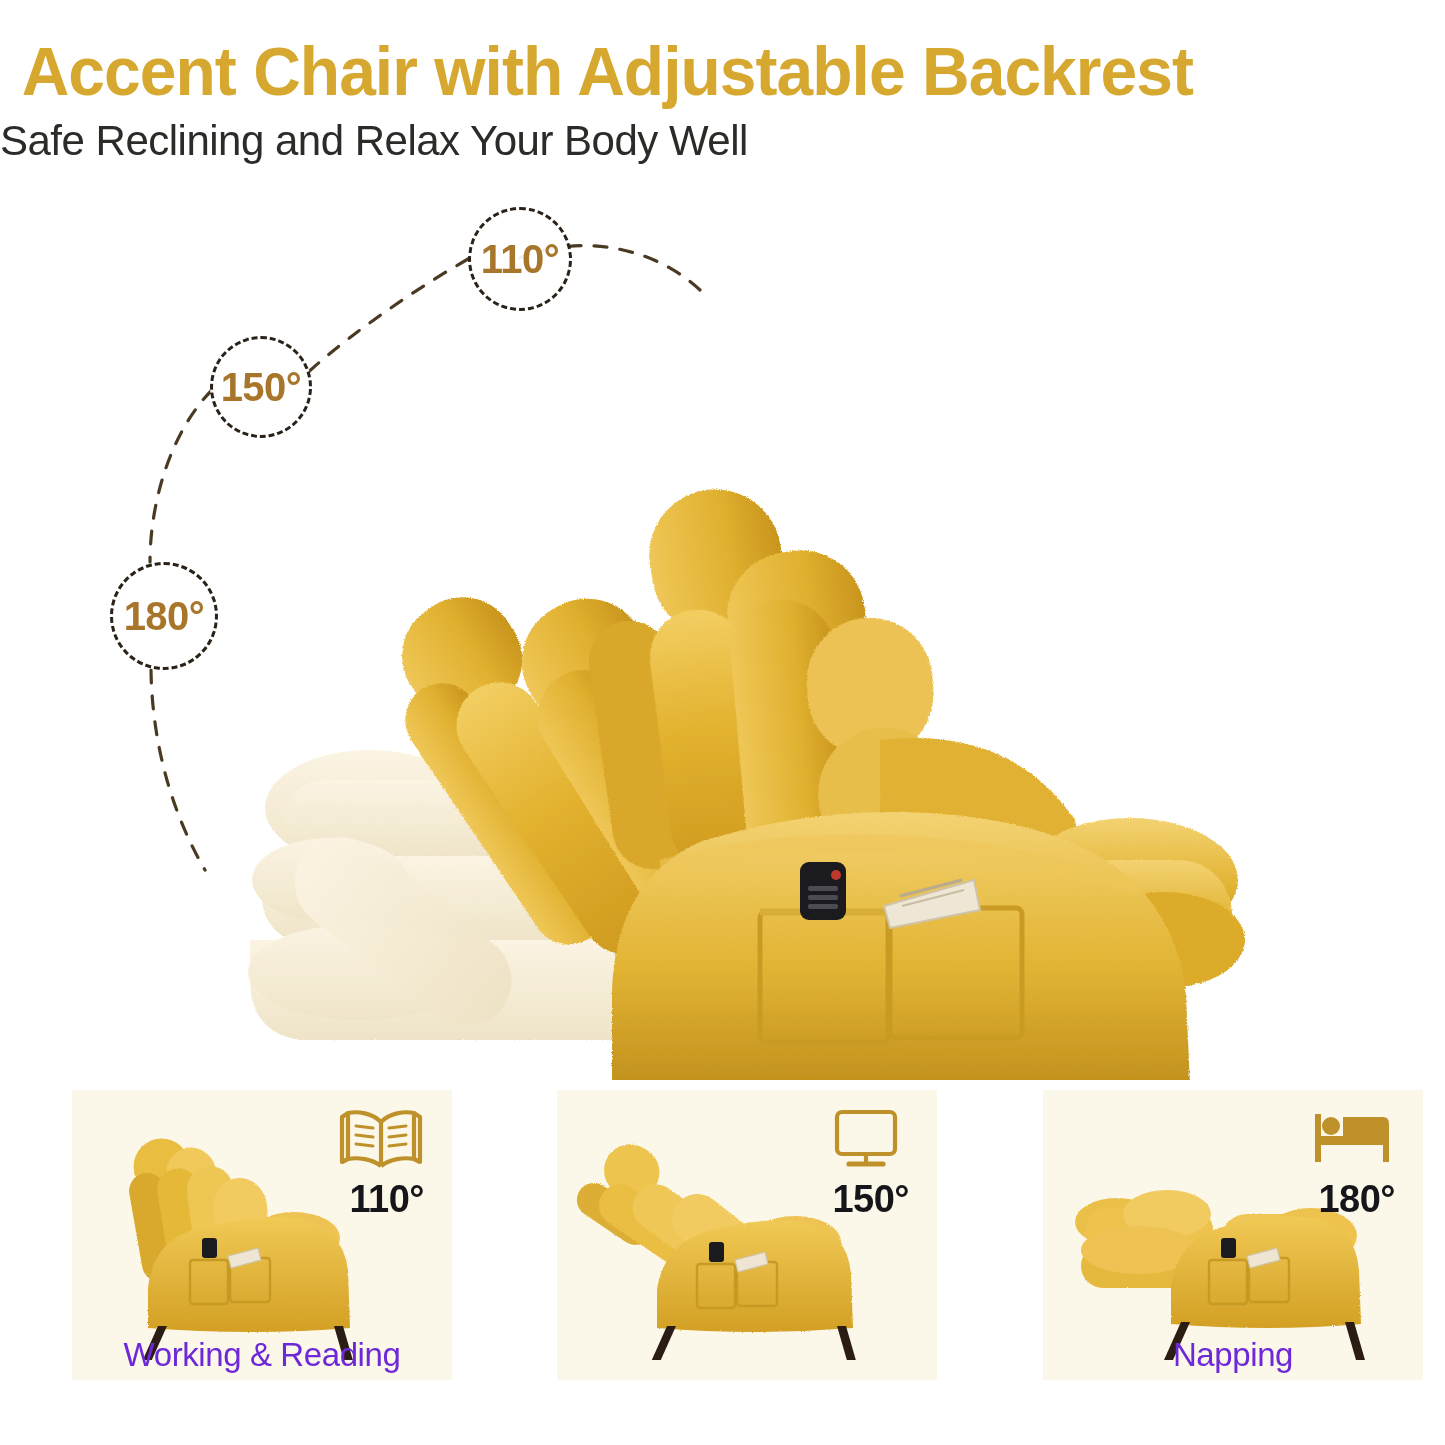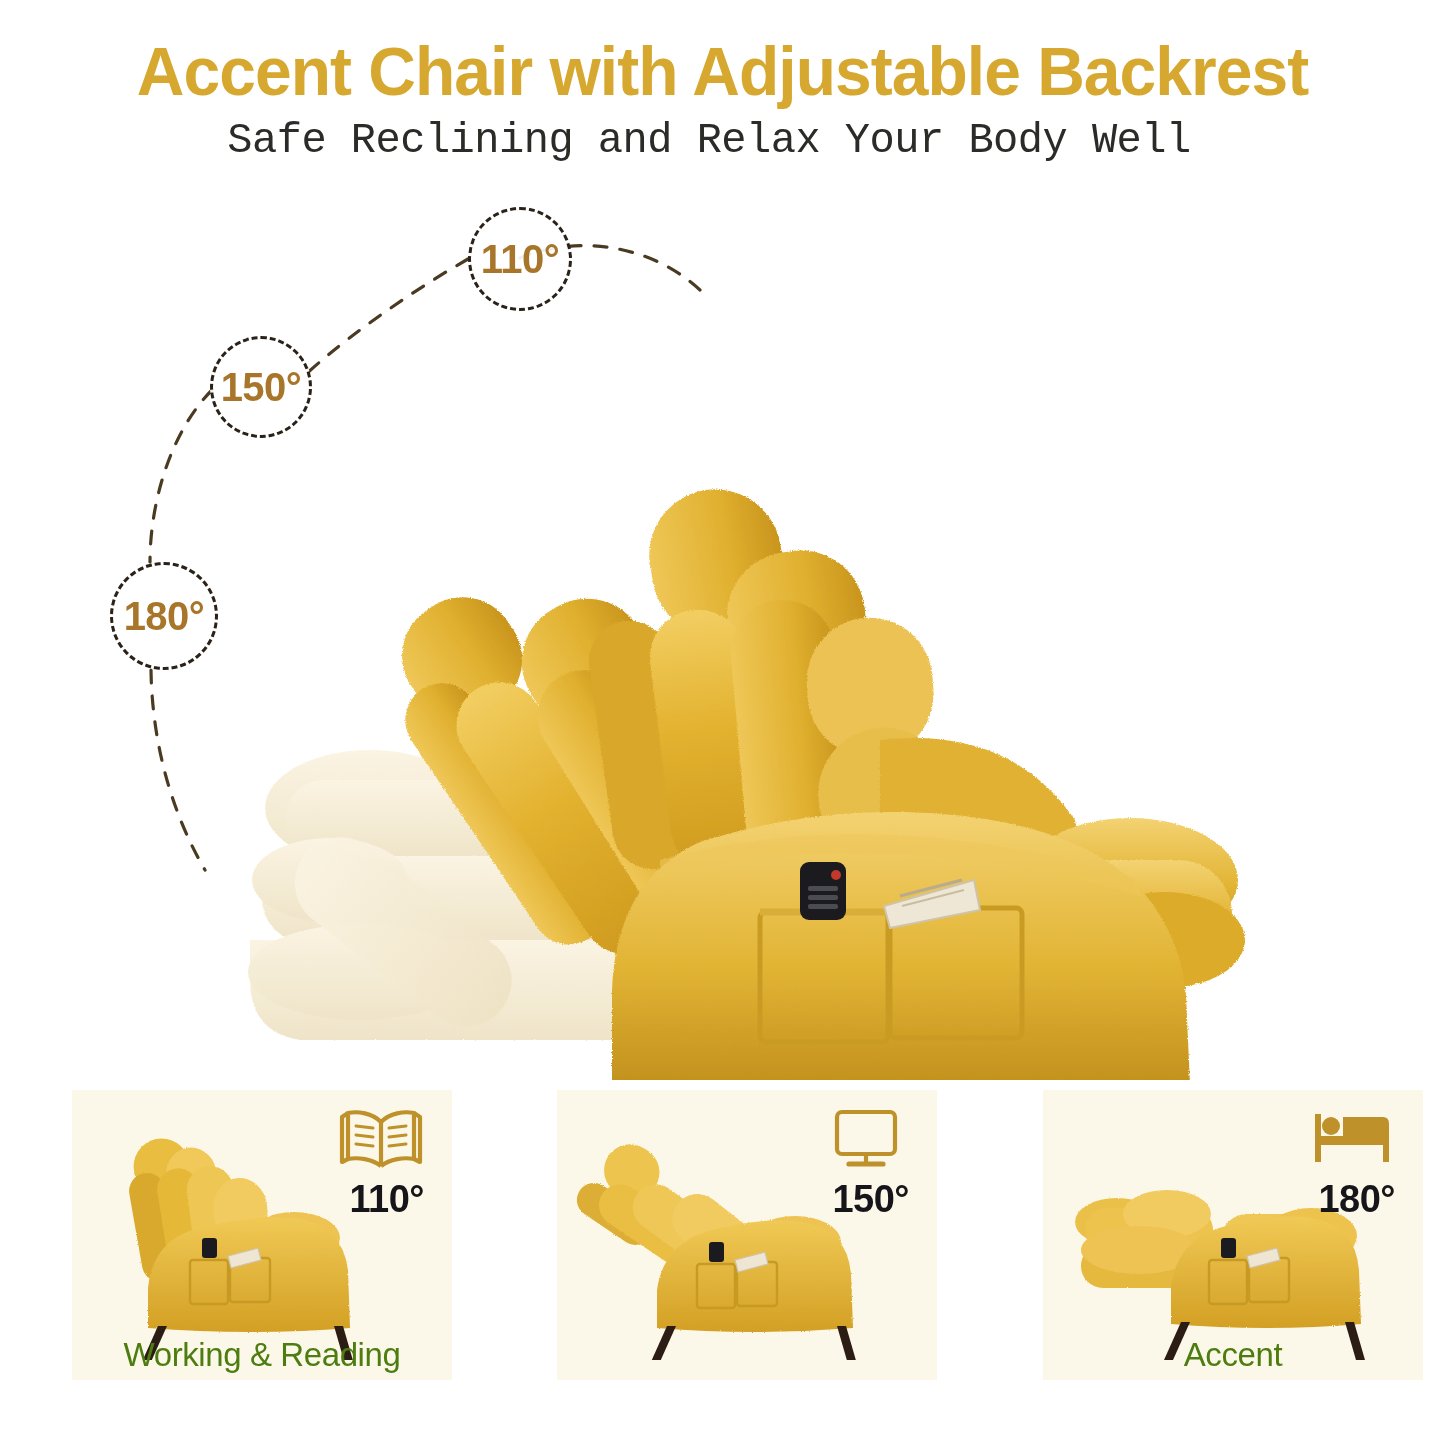--- a/index.html
+++ b/index.html
@@ -5,32 +5,31 @@
   * { margin:0; padding:0; box-sizing:border-box; }
   html,body { width:1445px; height:1445px; }
   body {
     background:#ffffff;
     font-family:"Liberation Sans", sans-serif;
     position:relative;
     overflow:hidden;
   }
 
   
-  #header { position:absolute; left:0; top:0; width:1445px; height:180px; text-align:center; }
+  #header { position:absolute; left:0; top:0; width:1445px; height:180px; text-align:left; }
   #title {
     position:absolute; left:0; top:36px; width:1445px;
     font-size:68px; font-weight:bold; letter-spacing:-1px;
     color:#D6A82F; line-height:1.05; white-space:nowrap;
     transform:scaleX(0.97); transform-origin:center;
   }
   #subtitle {
     position:absolute; left:0; top:118px; width:1418px;
     font-size:42px; font-weight:normal; color:#2B2B28; line-height:1.1;
     letter-spacing:-0.5px;
-    font-family:Liberation Mono, monospace;
   }
 
   
   #stage { position:absolute; left:0; top:180px; width:1445px; height:900px; }
   #arc-svg { position:absolute; left:0; top:0; width:1445px; height:900px; }
 
   .angle-badge {
     position:absolute; border:3.2px dashed #2a2218; border-radius:50%;
     display:flex; align-items:center; justify-content:center;
     background:rgba(255,255,255,0.92);
@@ -60,21 +59,21 @@
 
   .panel-icon { position:absolute; right:28px; top:14px; width:86px; height:72px; }
   .panel-angle {
     position:absolute; right:28px; top:88px; width:130px;
     text-align:right; font-size:38px; font-weight:bold; color:#16161a;
     letter-spacing:-0.5px;
   }
   .panel-chair { position:absolute; left:0; top:20px; width:380px; height:250px; }
   .panel-label {
     position:absolute; left:0; bottom:-54px; width:380px; text-align:center;
-    font-size:33px; color:#4d7c0f; letter-spacing:-0.4px; white-space:nowrap;
+    font-size:33px; color:#6d28d9; letter-spacing:-0.4px; white-space:nowrap;
   }
   #panel-0 .panel-label { bottom:6px; }
   #panel-1 .panel-label { bottom:6px; }
   #panel-2 .panel-label { bottom:6px; }
 </style>
 </head>
 <body>
 
 <div id="header">
   <div id="title">Accent Chair with Adjustable Backrest</div>
@@ -388,15 +387,15 @@
 
     <svg class="panel-icon" viewBox="0 0 86 72">
       <circle cx="22" cy="22" r="9" fill="#BE912B"></circle>
       <path d="M 34 13 L 74 13 Q 80 13 80 20 L 80 32 L 34 32 Z" fill="#BE912B"></path>
       <rect x="6" y="32" width="74" height="9" fill="#BE912B"></rect>
       <rect x="6" y="10" width="6" height="48" fill="#BE912B"></rect>
       <rect x="74" y="41" width="6" height="17" fill="#BE912B"></rect>
     </svg>
 
     <div class="panel-angle">180°</div>
-    <div class="panel-label">Accent</div>
+    <div class="panel-label">Napping</div>
   </div>
 </div>
 
 </body></html>

